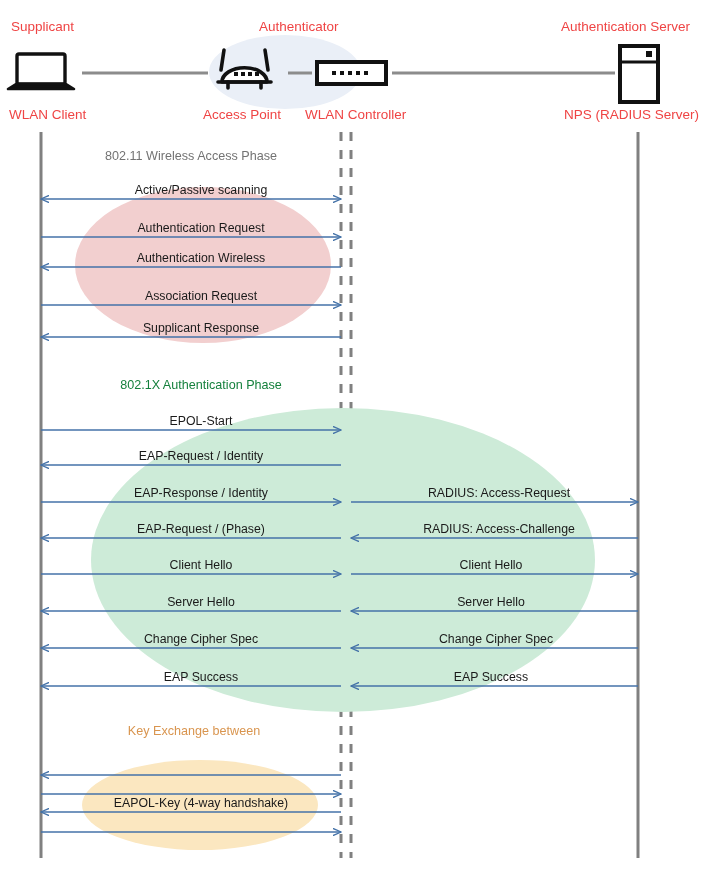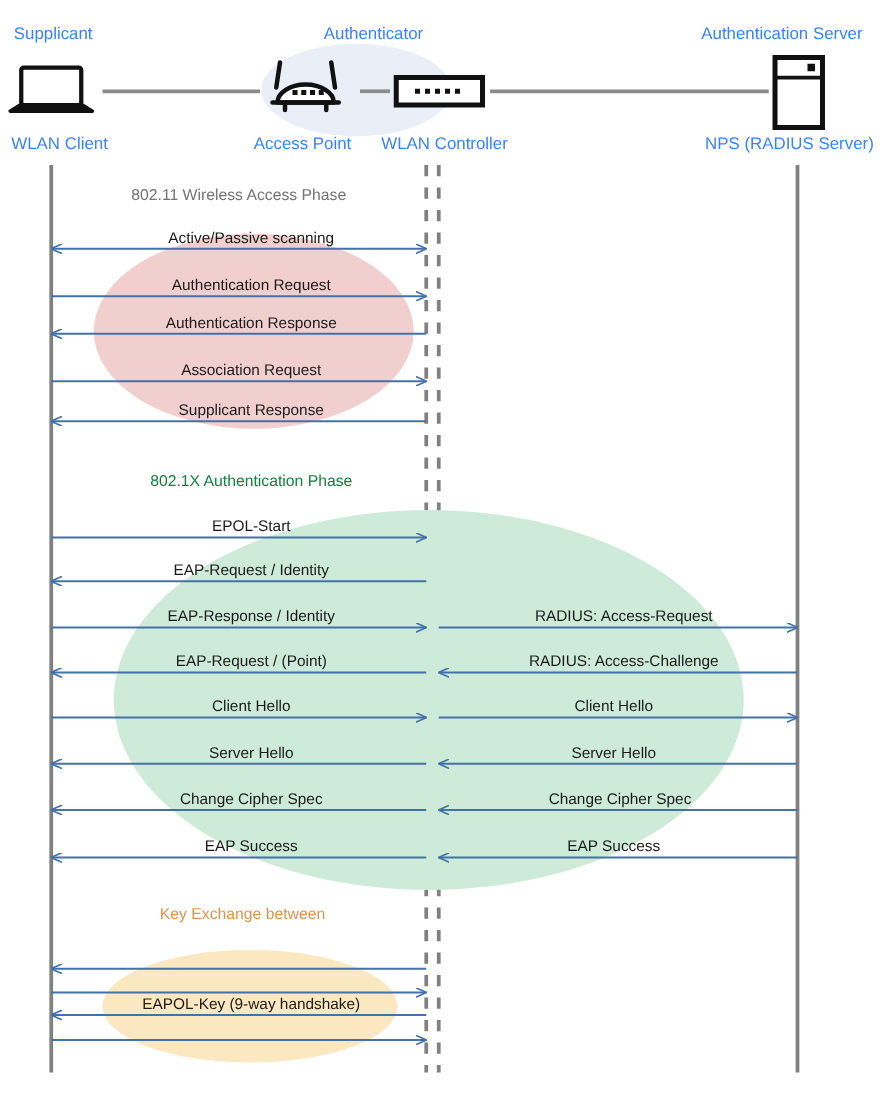--- a/index.html
+++ b/index.html
@@ -1,19 +1,19 @@
 <!DOCTYPE html>
 <html><head>
 <meta charset="utf-8">
 <style>
   html,body{margin:0;padding:0;background:#ffffff;}
   body{width:713px;height:875px;position:relative;overflow:hidden;
        font-family:"Liberation Sans","DejaVu Sans",sans-serif;color:#1a1a1a;}
   #diagram{position:absolute;inset:0;width:713px;height:875px;}
-  .hdr-label{position:absolute;font-size:13.5px;color:#3b82f6;white-space:nowrap;}
+  .hdr-label{position:absolute;font-size:13.5px;color:#ef4444;white-space:nowrap;}
   .msg-label{position:absolute;font-size:12.3px;color:#1a1a1a;white-space:nowrap;
              transform:translate(-50%,-100%);text-align:center;}
   .phase-label{position:absolute;font-size:12.6px;white-space:nowrap;
                transform:translateX(-50%);text-align:center;line-height:19px;}
   svg{display:block;}
 </style>
 </head>
 <body>
 
 <svg id="diagram" viewBox="0 0 713 875">
@@ -124,33 +124,33 @@
 <div class="hdr-label" style="left:564px;top:107px;">NPS (RADIUS Server)</div>
 
 <div class="phase-label" style="left:191px;top:147px;color:#737373;">802.11 Wireless Access Phase</div>
 <div class="phase-label" style="left:201px;top:376px;color:#15803d;">802.1X Authentication Phase</div>
 <div class="phase-label" style="left:194px;top:722px;color:#D9954F;">
   <div>Key Exchange between</div>
 </div>
 
 <div class="msg-label" style="left:201px;top:197px;">Active/Passive scanning</div>
 <div class="msg-label" style="left:201px;top:235px;">Authentication Request</div>
-<div class="msg-label" style="left:201px;top:265px;">Authentication Response</div>
+<div class="msg-label" style="left:201px;top:265px;">Authentication Wireless</div>
 <div class="msg-label" style="left:201px;top:303px;">Association Request</div>
 <div class="msg-label" style="left:201px;top:335px;">Supplicant Response</div>
 
 <div class="msg-label" style="left:201px;top:428px;">EPOL-Start</div>
 <div class="msg-label" style="left:201px;top:463px;">EAP-Request / Identity</div>
 <div class="msg-label" style="left:201px;top:500px;">EAP-Response / Identity</div>
-<div class="msg-label" style="left:201px;top:536px;">EAP-Request / (Point)</div>
+<div class="msg-label" style="left:201px;top:536px;">EAP-Request / (Phase)</div>
 <div class="msg-label" style="left:201px;top:572px;">Client Hello</div>
 <div class="msg-label" style="left:201px;top:609px;">Server Hello</div>
 <div class="msg-label" style="left:201px;top:646px;">Change Cipher Spec</div>
 <div class="msg-label" style="left:201px;top:684px;">EAP Success</div>
 
 <div class="msg-label" style="left:499px;top:500px;">RADIUS: Access-Request</div>
 <div class="msg-label" style="left:499px;top:536px;">RADIUS: Access-Challenge</div>
 <div class="msg-label" style="left:491px;top:572px;">Client Hello</div>
 <div class="msg-label" style="left:491px;top:609px;">Server Hello</div>
 <div class="msg-label" style="left:496px;top:646px;">Change Cipher Spec</div>
 <div class="msg-label" style="left:491px;top:684px;">EAP Success</div>
 
-<div class="msg-label" style="left:201px;top:810px;">EAPOL-Key (9-way handshake)</div>
+<div class="msg-label" style="left:201px;top:810px;">EAPOL-Key (4-way handshake)</div>
 
 </body></html>

